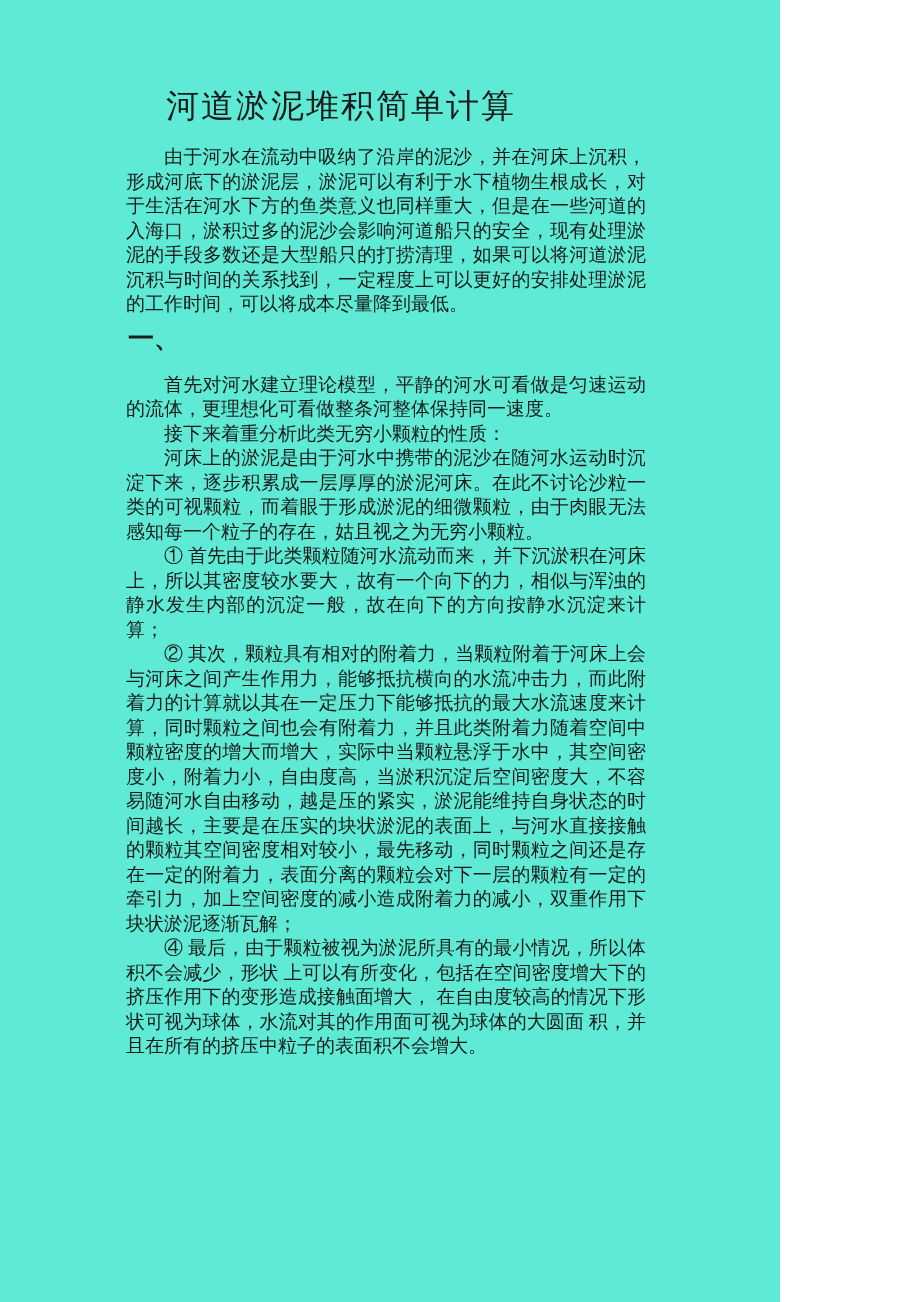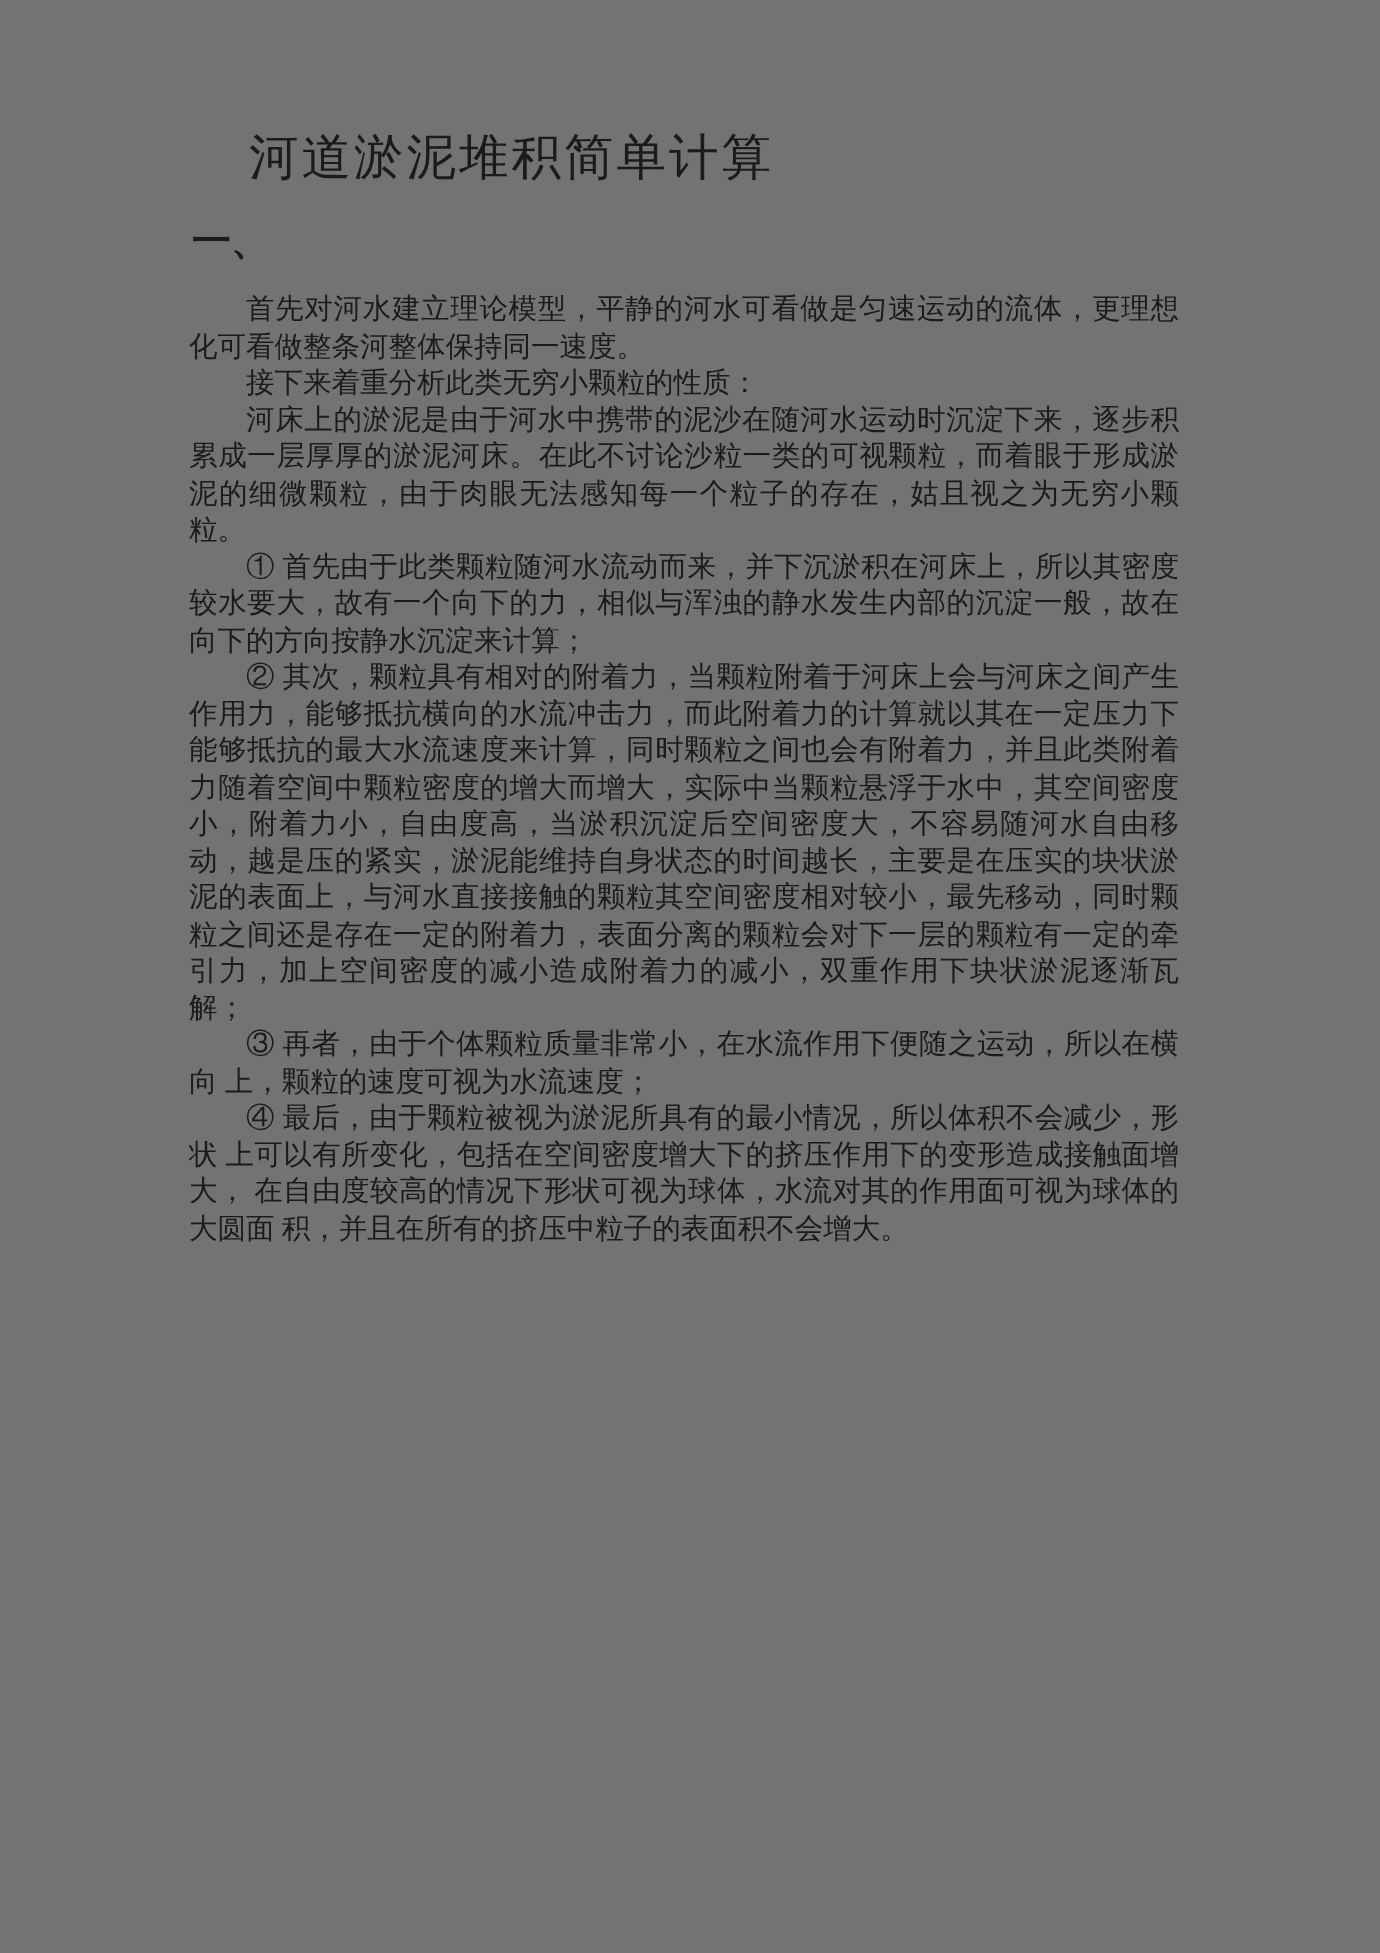--- a/index.html
+++ b/index.html
@@ -8,25 +8,25 @@
     background: #ffffff;
   }
   body {
     width: 920px;
     height: 1302px;
     font-family: "Liberation Serif", "DejaVu Serif", serif;
     color: #1b1b1b;
   }
   .page {
     box-sizing: border-box;
-    width: 920px;
+    width: 780px;
     height: 1302px;
     padding: 84px 134px 0 126px;
     overflow: hidden;
-    background: #737373;
+    background: #5eead4;
   }
   .doc-title {
     font-size: 33px;
     font-weight: 400;
     line-height: 44px;
     letter-spacing: 2px;
     margin: 0 0 17px 40px;
     white-space: nowrap;
   }
   .section-heading {
@@ -44,31 +44,31 @@
     word-break: break-all;
   }
 </style>
 </head>
 <body>
 
 <div class="page">
 
   <h1 class="doc-title">河道淤泥堆积简单计算</h1>
 
+  <p class="para">由于河水在流动中吸纳了沿岸的泥沙，并在河床上沉积，形成河底下的淤泥层，淤泥可以有利于水下植物生根成长，对于生活在河水下方的鱼类意义也同样重大，但是在一些河道的入海口，淤积过多的泥沙会影响河道船只的安全，现有处理淤泥的手段多数还是大型船只的打捞清理，如果可以将河道淤泥沉积与时间的关系找到，一定程度上可以更好的安排处理淤泥的工作时间，可以将成本尽量降到最低。</p>
 
   <h2 class="section-heading">一、</h2>
 
   <p class="para">首先对河水建立理论模型，平静的河水可看做是匀速运动的流体，更理想化可看做整条河整体保持同一速度。</p>
 
   <p class="para">接下来着重分析此类无穷小颗粒的性质：</p>
 
   <p class="para">河床上的淤泥是由于河水中携带的泥沙在随河水运动时沉淀下来，逐步积累成一层厚厚的淤泥河床。在此不讨论沙粒一类的可视颗粒，而着眼于形成淤泥的细微颗粒，由于肉眼无法感知每一个粒子的存在，姑且视之为无穷小颗粒。</p>
 
   <p class="para">① 首先由于此类颗粒随河水流动而来，并下沉淤积在河床上，所以其密度较水要大，故有一个向下的力，相似与浑浊的静水发生内部的沉淀一般，故在向下的方向按静水沉淀来计算；</p>
 
   <p class="para">② 其次，颗粒具有相对的附着力，当颗粒附着于河床上会与河床之间产生作用力，能够抵抗横向的水流冲击力，而此附着力的计算就以其在一定压力下能够抵抗的最大水流速度来计算，同时颗粒之间也会有附着力，并且此类附着力随着空间中颗粒密度的增大而增大，实际中当颗粒悬浮于水中，其空间密度小，附着力小，自由度高，当淤积沉淀后空间密度大，不容易随河水自由移动，越是压的紧实，淤泥能维持自身状态的时间越长，主要是在压实的块状淤泥的表面上，与河水直接接触的颗粒其空间密度相对较小，最先移动，同时颗粒之间还是存在一定的附着力，表面分离的颗粒会对下一层的颗粒有一定的牵引力，加上空间密度的减小造成附着力的减小，双重作用下块状淤泥逐渐瓦解；</p>
 
-  <p class="para">③ 再者，由于个体颗粒质量非常小，在水流作用下便随之运动，所以在横向 上，颗粒的速度可视为水流速度；</p>
 
   <p class="para">④ 最后，由于颗粒被视为淤泥所具有的最小情况，所以体积不会减少，形状 上可以有所变化，包括在空间密度增大下的挤压作用下的变形造成接触面增大， 在自由度较高的情况下形状可视为球体，水流对其的作用面可视为球体的大圆面 积，并且在所有的挤压中粒子的表面积不会增大。</p>
 
 
 </div>
 
 </body></html>

